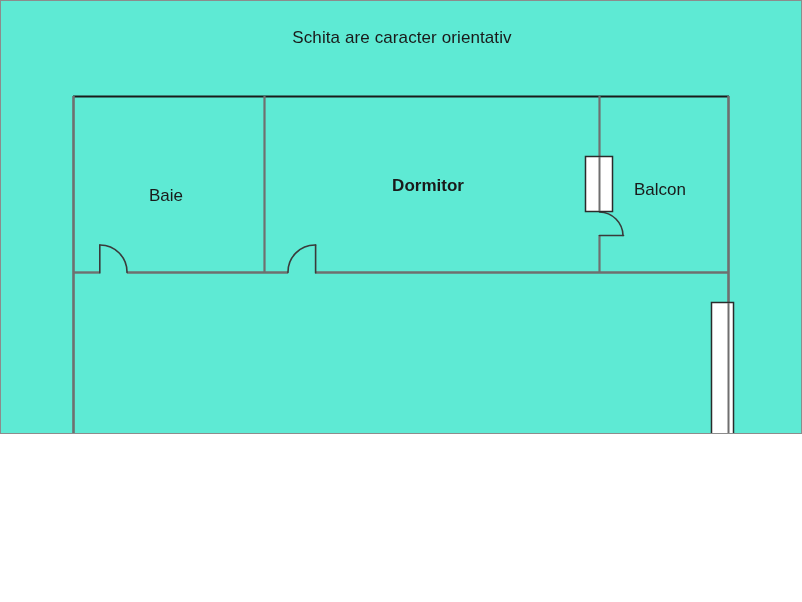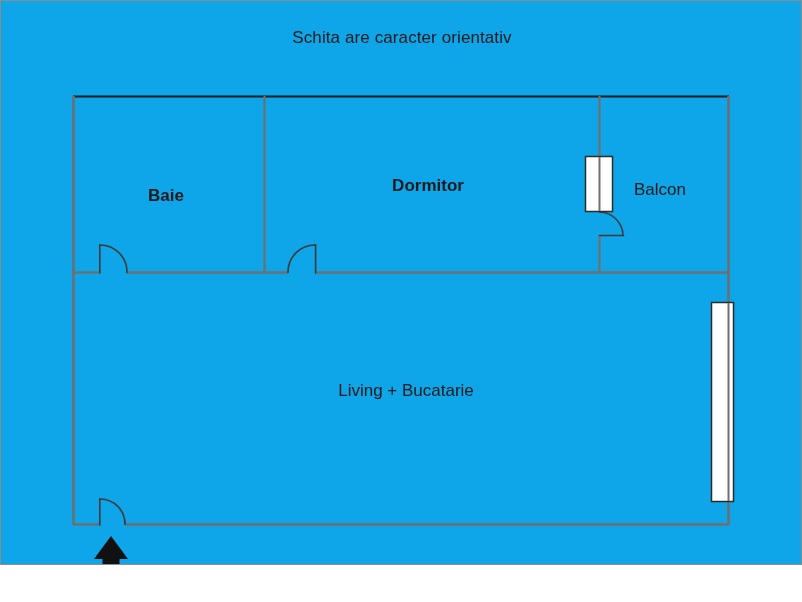--- a/index.html
+++ b/index.html
@@ -6,22 +6,22 @@
     margin: 0;
     padding: 0;
     background: #ffffff;
   }
   body {
     font-family: "Liberation Sans", sans-serif;
   }
   #canvas {
     position: relative;
     width: 802px;
-    height: 565px;
-    background: #0ea5e9;
+    height: 434px;
+    background: #5eead4;
     box-sizing: border-box;
     border: 1px solid #8c8c8c;
     overflow: hidden;
   }
   #plan-svg {
     position: absolute;
     left: 0;
     top: 0;
     width: 802px;
     height: 602px;
@@ -39,21 +39,21 @@
     line-height: 1.2;
   }
   .room-label {
     position: absolute;
     font-size: 17px;
     color: #1a1a1a;
     white-space: nowrap;
     transform: translate(-50%, -50%);
     line-height: 1.2;
   }
-  #label-baie  { left: 165px; top: 195px; font-weight: bold; }
+  #label-baie  { left: 165px; top: 195px; }
   #label-dormitor { left: 427px; top: 185px; font-weight: bold; }
   #label-balcon { left: 659px; top: 189px; }
   #label-living { left: 405px; top: 390px; }
 </style>
 </head>
 <body>
 
 <div id="canvas">
 
   <div class="plan-title">Schita are caracter orientativ</div>
@@ -127,15 +127,14 @@
     </g>
 
   </svg>
 
   <div class="room-label" id="label-baie">Baie</div>
 
   <div class="room-label" id="label-dormitor">Dormitor</div>
 
   <div class="room-label" id="label-balcon">Balcon</div>
 
-  <div class="room-label" id="label-living">Living + Bucatarie</div>
 
 </div>
 
 </body></html>

